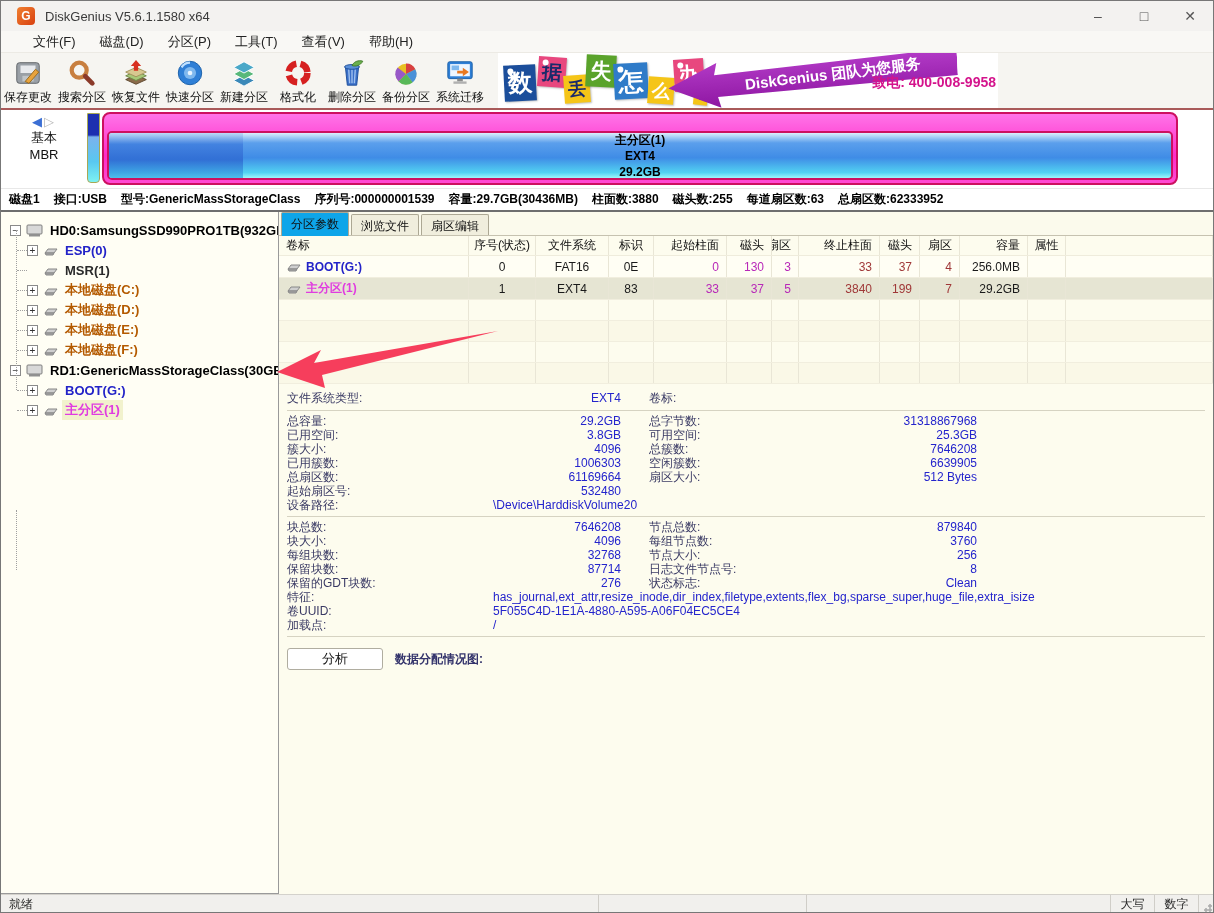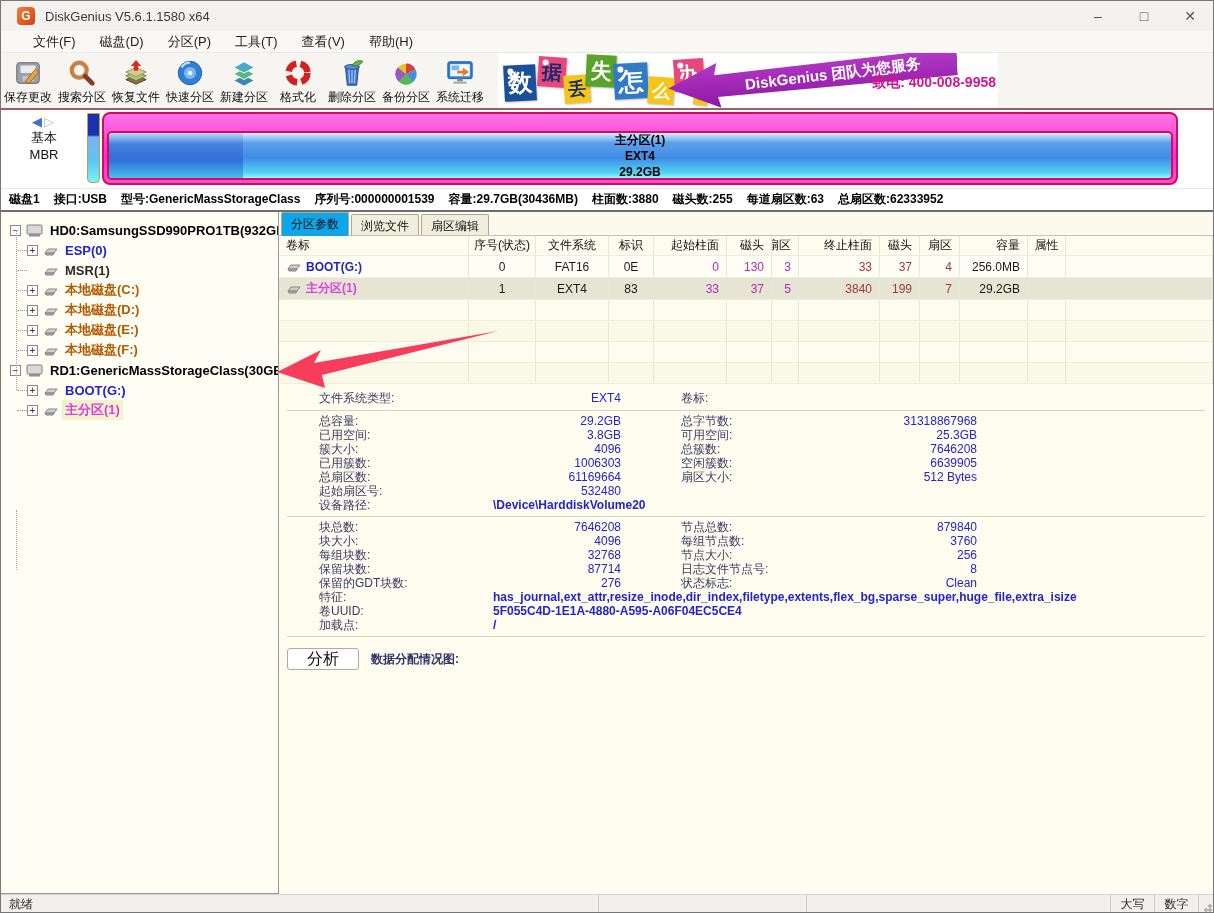--- a/index.html
+++ b/index.html
@@ -95,26 +95,26 @@
   .emptyrow { height:21px; border-bottom:1px solid #f1eede; }
   .emptyrow.alt { background:#faf8e7; }
   .ar { justify-content:flex-end; } .ac { justify-content:center; }
   .cell-start { color:#b828b8; } .cell-end { color:#a03838; }
   .plabel { font-weight:bold; } .picon { margin-right:5px; display:flex; }
 
   
   .details { padding:6px 8px 0 8px; }
   .drow { display:grid; grid-template-columns:206px 128px 28px 164px 164px 1fr; line-height:14px; font-size:12px; }
   .drow.wide { grid-template-columns:206px 1fr; }
-  .dl { color:#3a3a64;margin-left:32px; } .dv { color:#2424cc; text-align:right; } .dv.left { text-align:left;font-weight:bold; }
+  .dl { color:#3a3a64; } .dv { color:#2424cc; text-align:right; } .dv.left { text-align:left; }
   .dsep { border-top:1px solid #d6d3c2; margin:4px 0 3px 0; }
   .fsrow { line-height:16px; }
 
   .analysis { display:flex; align-items:center; margin:8px 0 0 8px; }
-  .abtn { width:72px; height:22px; background:#fff; border:1px solid #b0ada0; border-radius:3px; font-size:16px; color:#111;
+  .abtn { width:96px; height:22px; background:#fff; border:1px solid #b0ada0; border-radius:3px; font-size:13px; color:#111;
           display:flex; align-items:center; justify-content:center; }
   .acaption { margin-left:12px; color:#33336b; font-weight:600; }
 
   
   .statusbar { height:20px; background:#f1f0ed; border-top:1px solid #d4d2cc; display:flex; align-items:center; font-size:12px; color:#2a2a2a; }
   .sseg { height:100%; display:flex; align-items:center; padding:0 8px; border-right:1px solid #d0cec8; }
   .s1 { flex:1; } .s2 { width:208px; } .s3 { width:304px; }
   .scap,.snum { width:44px; justify-content:center; }
   .grip { width:14px; height:100%; background:
           radial-gradient(circle at 11px 15px,#b0b0b0 1.5px,transparent 2px),

